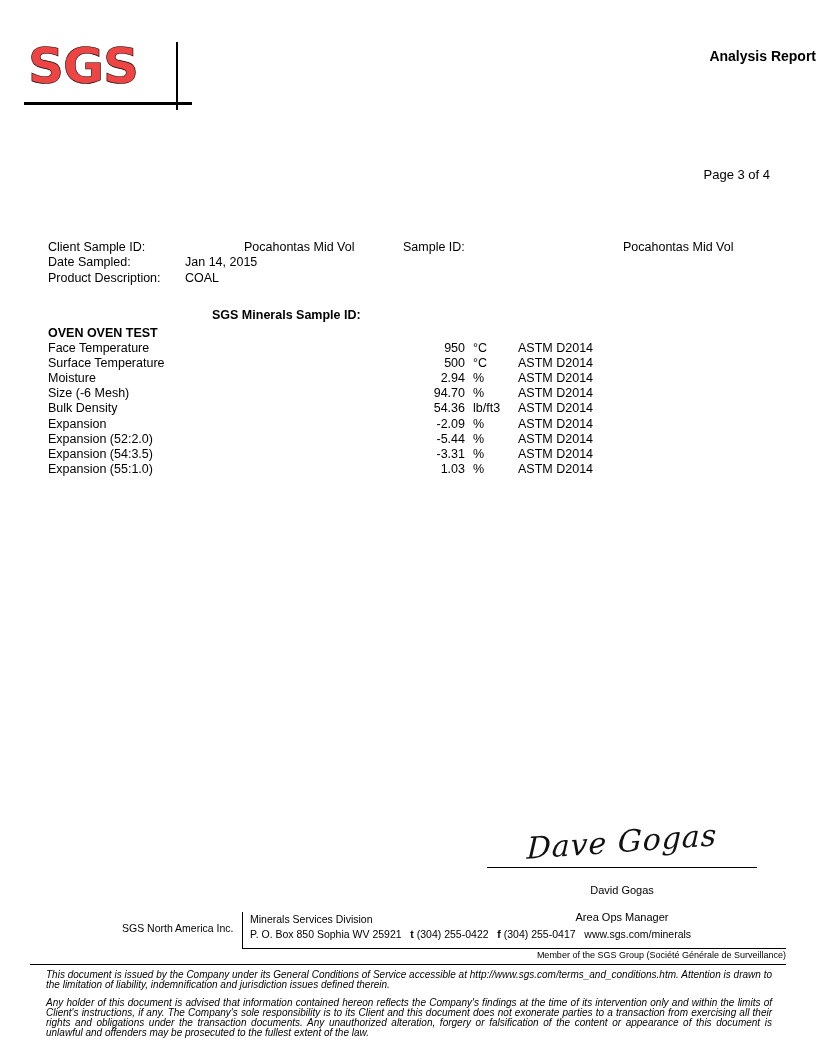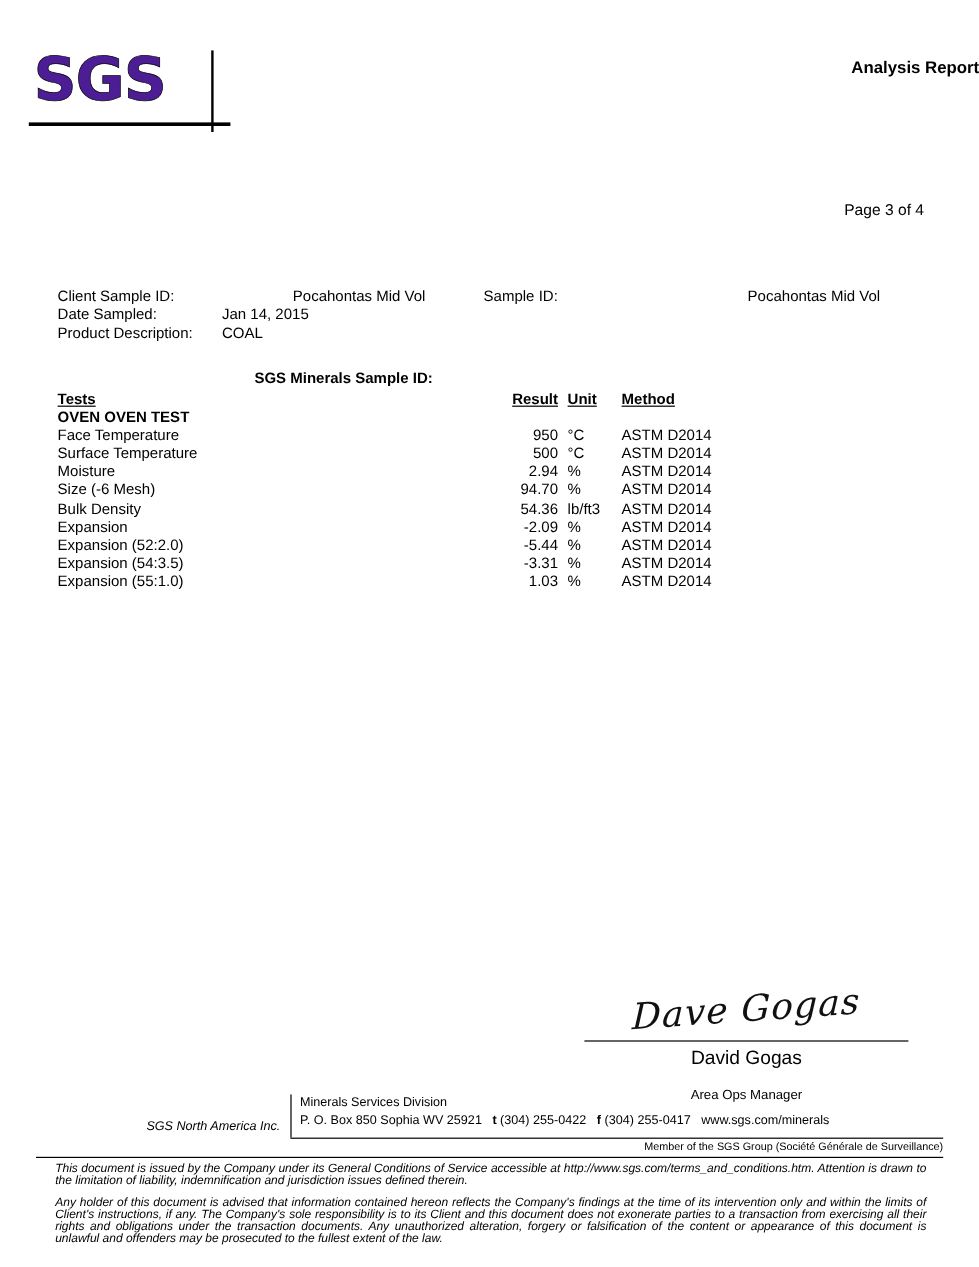--- a/index.html
+++ b/index.html
@@ -29,21 +29,21 @@
     top: 40px;
     width: 160px;
     height: 72px;
   }
   .logo-text {
     font-family: "DejaVu Sans", sans-serif;
     font-weight: bold;
     font-size: 50px;
     letter-spacing: -1px;
     line-height: 52px;
-    color: #4c1d95;
+    color: #ef4444;
     -webkit-text-stroke: 0.6px #000;
   }
   .logo-vrule {
     position: absolute;
     left: 148px;
     top: 2px;
     width: 2px;
     height: 68px;
     background: #000;
   }
@@ -145,22 +145,22 @@
     line-height: 44px;
     color: #111;
   }
   .sig-line {
     border-bottom: 1px solid #000;
     width: 270px;
     height: 1px;
     margin-top: 2px;
   }
   .sig-name {
-    font-size: 16px;
-    margin-top: 6px;
+    font-size: 11px;
+    margin-top: 16px;
   }
   .sig-role {
     font-size: 11px;
     margin-top: 15px;
   }
 
   
   .footer {
     position: absolute;
     left: 30px;
@@ -168,23 +168,22 @@
     width: 756px;
     font-size: 10px;
   }
   .footer-top {
     position: relative;
     height: 36px;
   }
   .footer-company {
     position: absolute;
     left: 92px;
-    top: 21px;
+    top: 10px;
     font-size: 10.5px;
-    font-style: italic;
   }
   .footer-vrule {
     position: absolute;
     left: 212px;
     top: 0;
     width: 1px;
     height: 36px;
     background: #000;
   }
   .footer-div {
@@ -262,26 +261,20 @@
     </div>
     <div class="info-row">
       <span class="lbl">Product Description:</span>
       <span class="val-a">COAL</span>
     </div>
   </div>
 
   <div class="minerals-line">SGS Minerals Sample ID:</div>
 
   <div class="table">
-    <div class="trow">
-      <span class="c-test hdr">Tests</span>
-      <span class="c-result hdr">Result</span>
-      <span class="c-unit hdr">Unit</span>
-      <span class="c-method hdr">Method</span>
-    </div>
     <div class="trow">
       <span class="c-test group">OVEN OVEN TEST</span>
     </div>
 
     <div class="trow">
       <span class="c-test">Face Temperature</span>
       <span class="c-result">950</span>
       <span class="c-unit">°C</span>
       <span class="c-method">ASTM D2014</span>
     </div>

